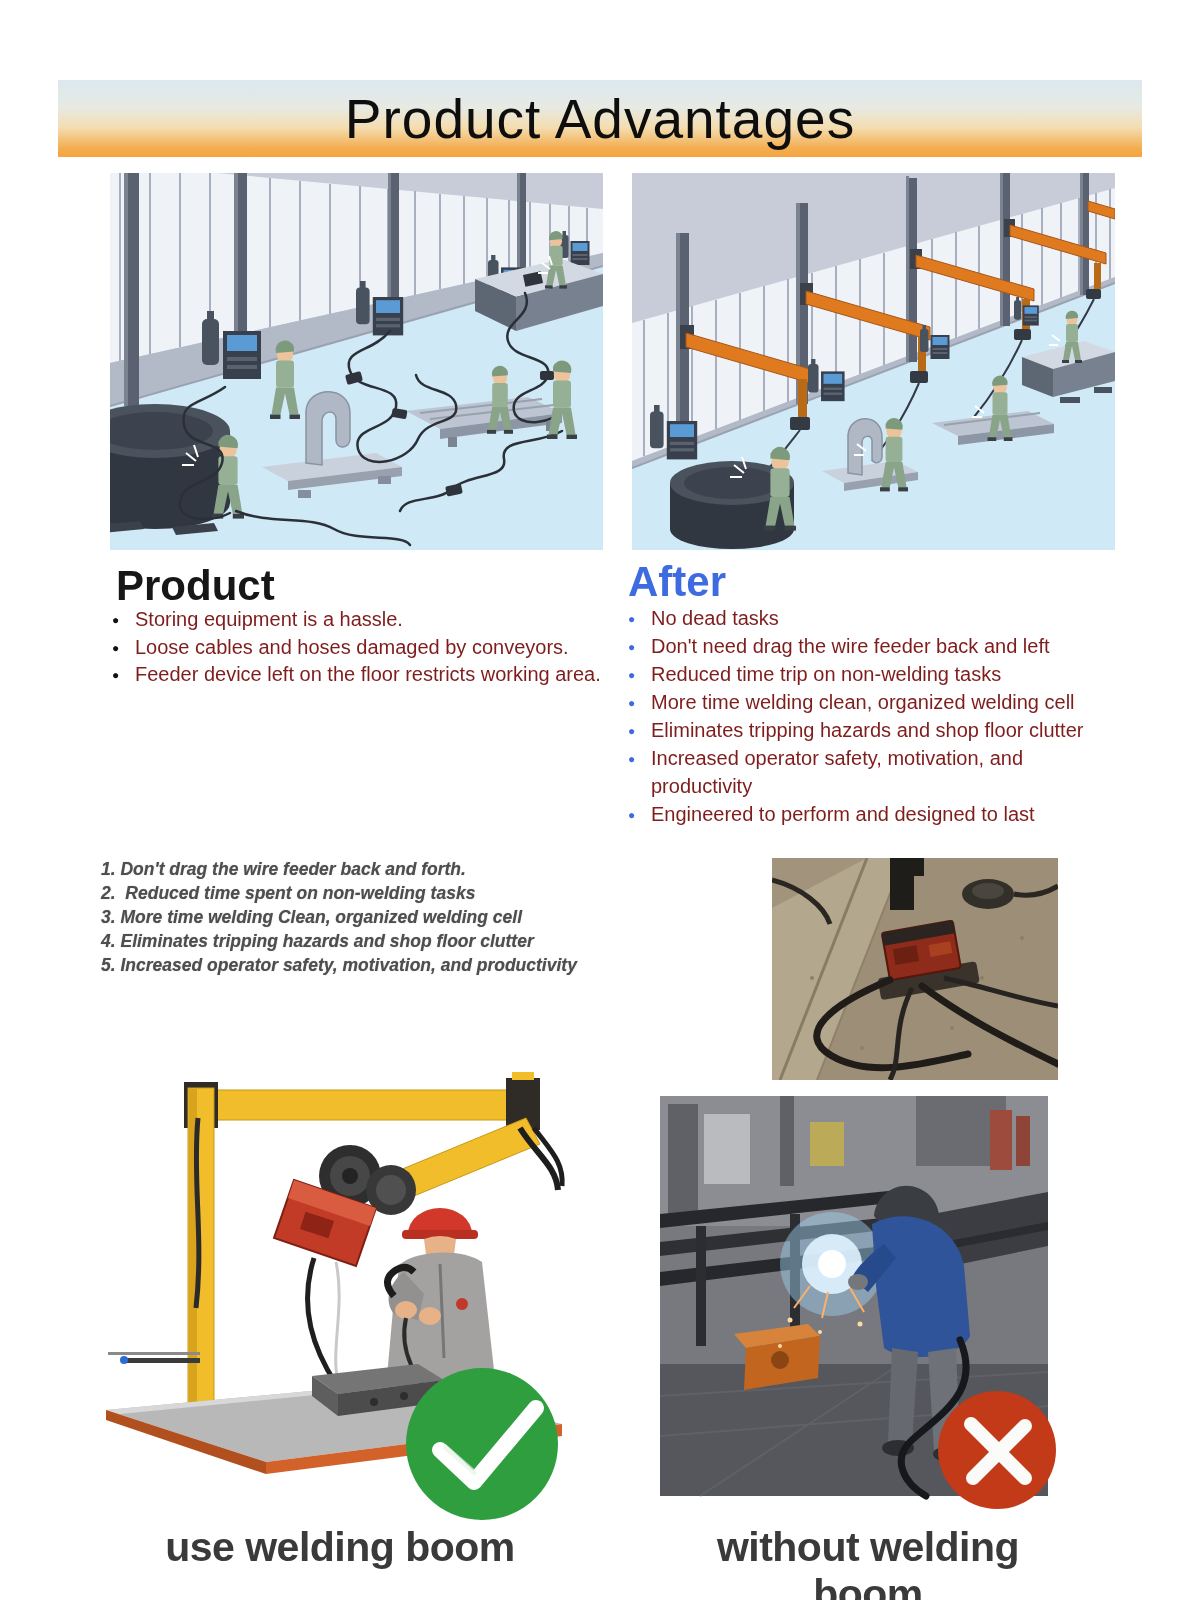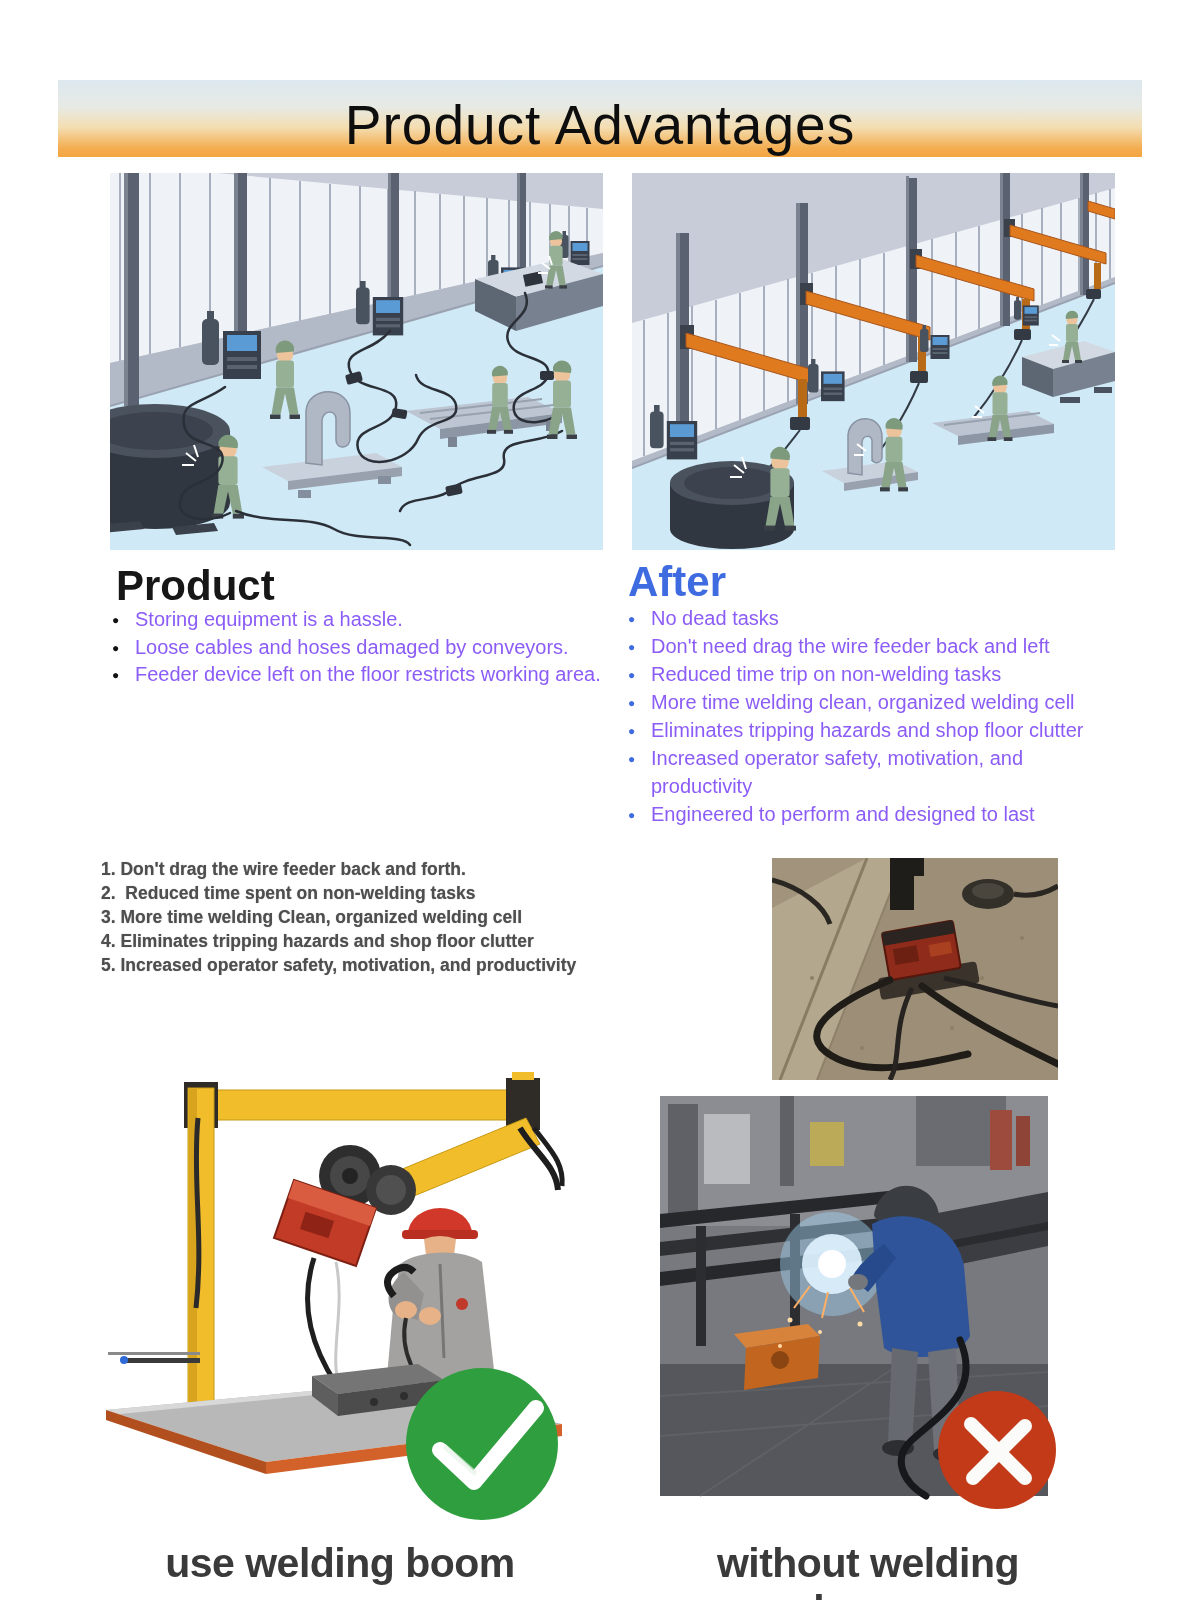--- a/index.html
+++ b/index.html
@@ -2,52 +2,52 @@
 <html><head>
 <meta charset="utf-8">
 <style>
   * { margin:0; padding:0; box-sizing:border-box; }
   html,body { background:#ffffff; }
   body { font-family:"Liberation Sans", sans-serif; }
   .page { position:relative; width:1200px; height:1600px; background:#ffffff; overflow:hidden; margin:0 auto; }
 
   .banner { position:absolute; left:58px; top:80px; width:1084px; height:77px;
     background:linear-gradient(180deg,#dce8ef 0%,#e7eae4 35%,#f4ddb0 62%,#f3ae52 88%,#f5a440 100%);
-    display:flex; align-items:flex-end; justify-content:center; }
+    display:flex; align-items:center; justify-content:center; }
   .banner h1 { font-size:55px; font-weight:400; color:#0e0e0e; letter-spacing:1px; }
 
   .illu { position:absolute; display:block; }
   .illu-before { left:110px; top:173px; width:493px; height:377px; }
   .illu-after  { left:632px; top:173px; width:483px; height:377px; }
 
   .sec-h { position:absolute; font-size:42px; font-weight:700; }
   .before-h { left:116px; top:562px; color:#171717; }
   .after-h  { left:628px; top:558px; color:#3e6be0; }
 
   ul.blist { position:absolute; list-style:none; }
-  .blist li { position:relative; padding-left:23px; font-size:20px; color:#8b5cf6; white-space:pre; }
+  .blist li { position:relative; padding-left:23px; font-size:20px; color:#7f1d1d; white-space:pre; }
   .blist li::before { content:"●"; position:absolute; left:0; top:1px; font-size:12px; }
   .before-list { left:112px; top:606px; }
   .before-list li { line-height:27.5px; }
   .before-list li::before { color:#111111; line-height:27.5px; }
   .after-list { left:628px; top:604px; }
   .after-list li { line-height:28px; }
   .after-list li::before { color:#3e6be0; line-height:28px; }
 
-  ol.numlist { position:absolute; left:101px; top:857px; list-style:none; }
+  ol.numlist { position:absolute; left:101px; top:857px; list-style:none;font-style:italic; }
   .numlist li { font-size:17.5px; font-weight:700; line-height:24px; color:#4e4e4e;
     white-space:pre; text-shadow:0 0 1px rgba(95,95,95,.6); }
 
   .photo { position:absolute; display:block; }
   .photo-feeder { left:772px; top:858px; width:286px; height:222px; }
   .photo-boom   { left:88px;  top:1058px; width:480px; height:470px; }
   .photo-noboom { left:660px; top:1096px; width:410px; height:432px; }
 
   .caption { position:absolute; top:1524px; font-size:41px; font-weight:700; color:#3a3a3a;
-    text-align:center; letter-spacing:-0.5px;margin-top:16px; }
+    text-align:center; letter-spacing:-0.5px; }
   .caption-left  { left:120px; width:440px; }
   .caption-right { left:658px; width:420px; }
 </style>
 </head>
 <body>
 
 <div class="page">
 
   <div class="banner">
     <h1>Product Advantages</h1>

